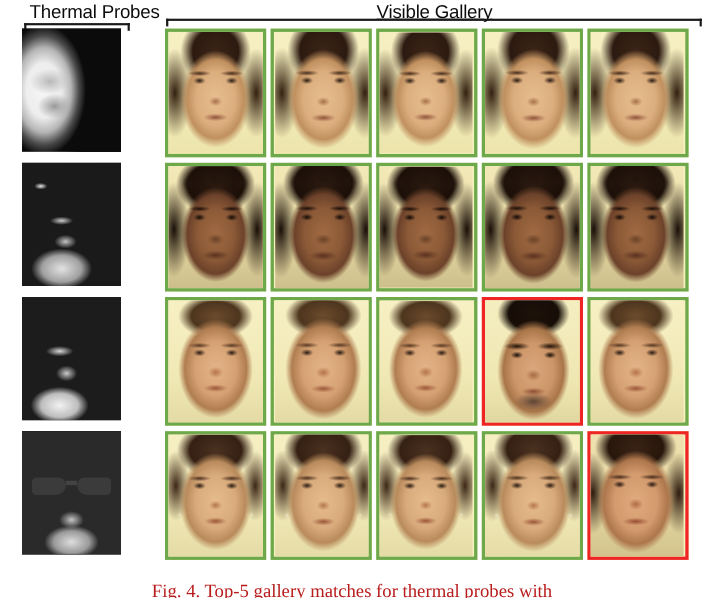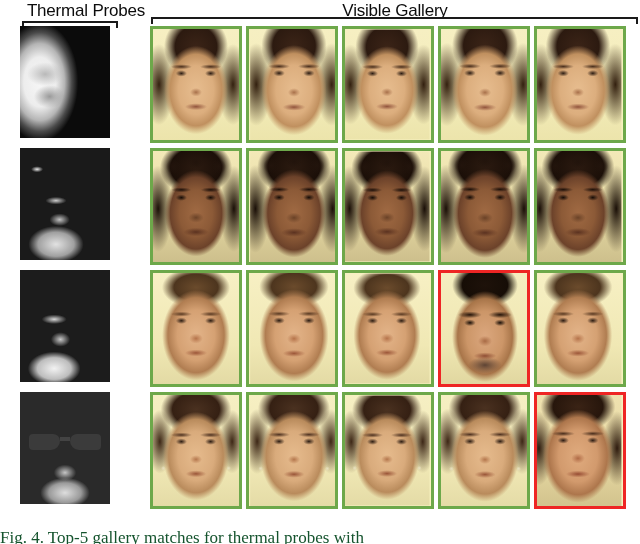--- a/index.html
+++ b/index.html
@@ -246,24 +246,25 @@
   .pose-3 .face { transform: translateX(-1px)  scale(0.99); }
   .pose-4 .face { transform: translateX(1px)   scale(1.03); }
   .pose-5 .face { transform: translateX(-2px)  scale(1.01); }
 
   
   #caption {
     position: absolute;
     left: 0;
     top: 527px;
     width: 640px;
+    text-align: center;
     font-family: "Liberation Serif", serif;
     font-size: 17px;
     line-height: 21px;
-    color: #14532d;
+    color: #b91c1c;
     white-space: nowrap;
     overflow: hidden;
     height: 17px;
   }
 </style>
 </head>
 <body>
 
 <div class="section-header" id="hdr-thermal">Thermal Probes</div>
 <div class="bracket" id="bracket-thermal"></div>

